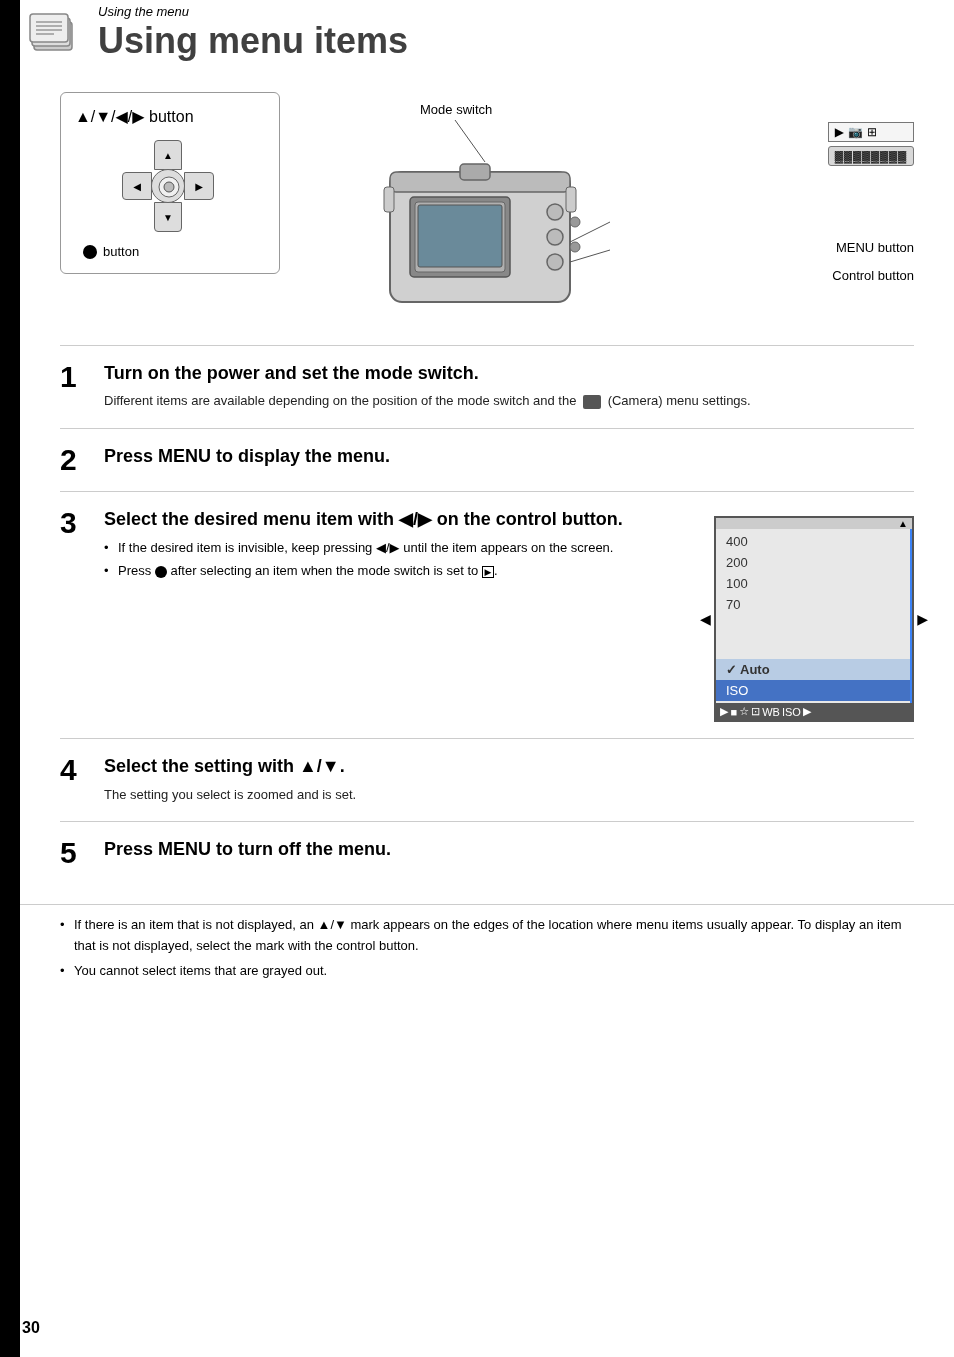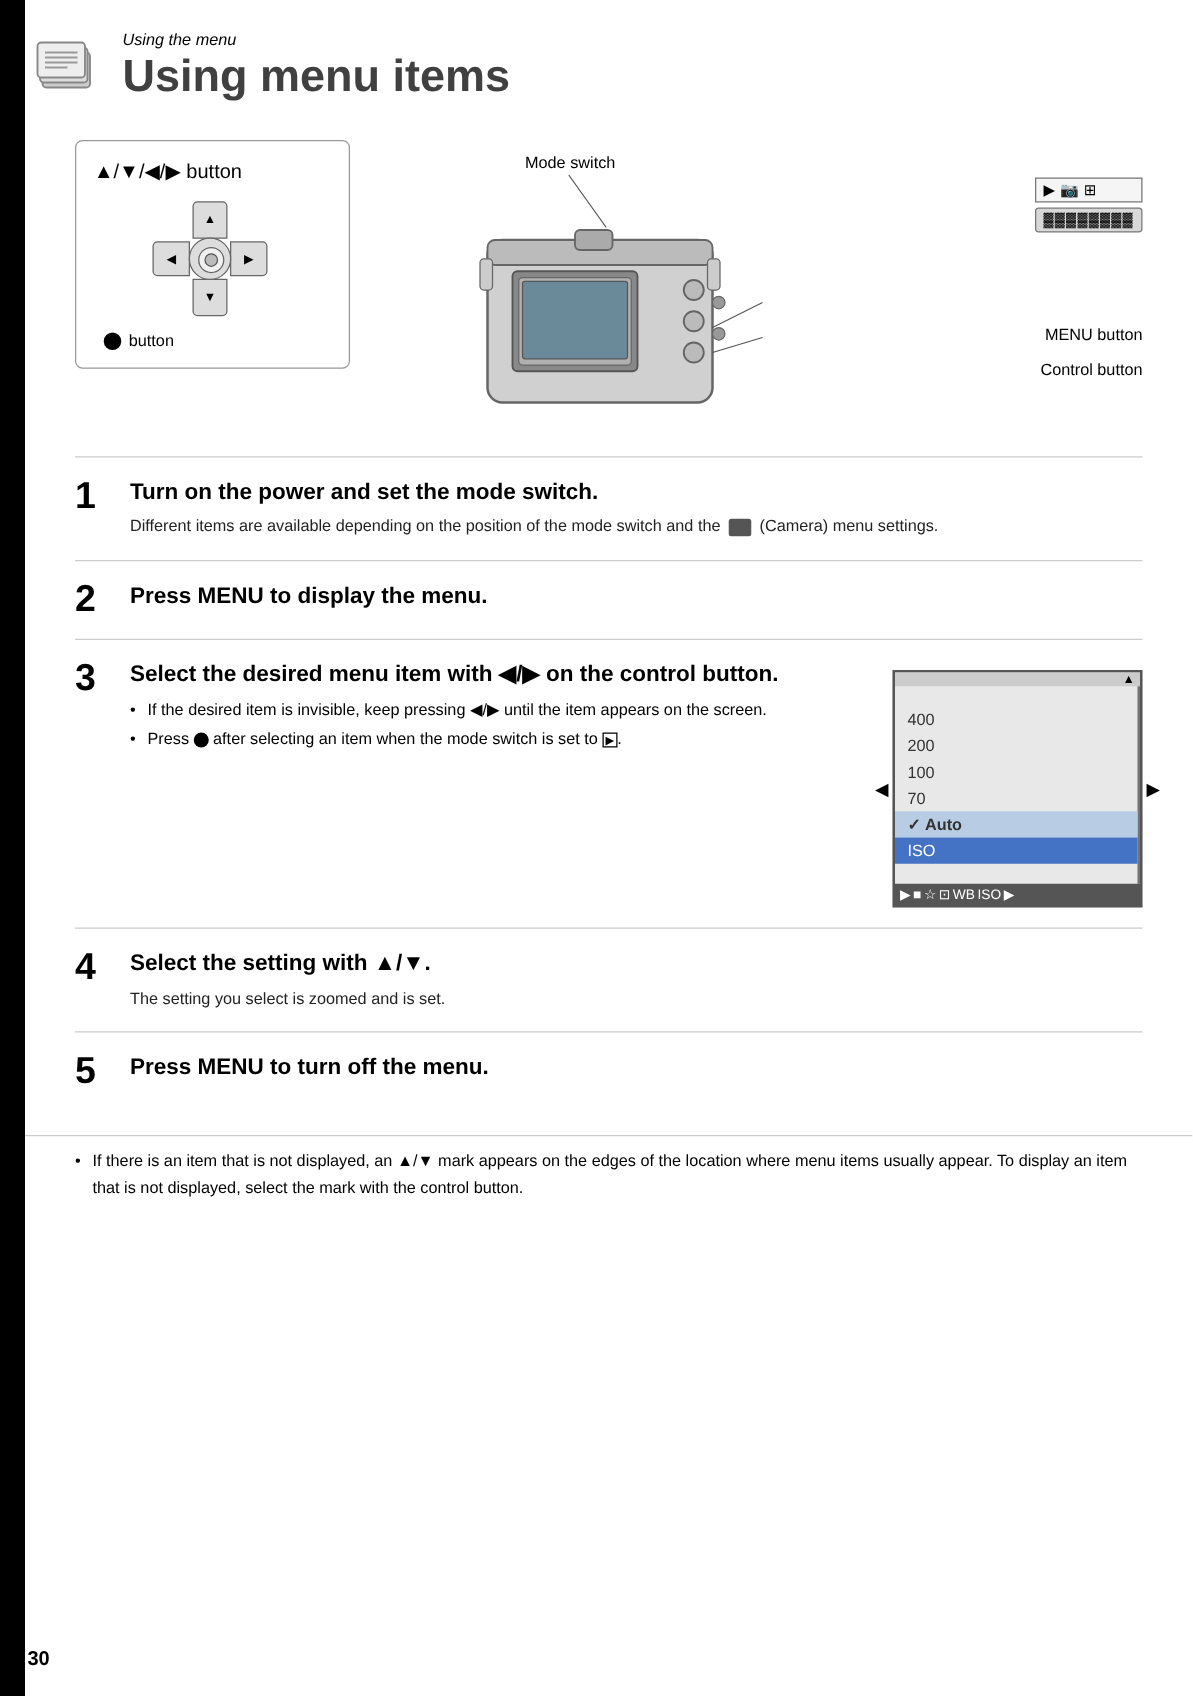--- a/index.html
+++ b/index.html
@@ -10,21 +10,21 @@
       font-family: Arial, Helvetica, sans-serif;
       font-size: 14px;
       color: #000;
       position: relative;
     }
 
     
     .page-header {
       display: flex;
       align-items: flex-start;
-      padding: 24px 40px 0 20px;
+      padding: 4px 40px 0 20px;
       border-left: 6px solid #000;
       margin-left: 0;
       position: relative;
     }
     .header-icon {
       width: 58px;
       height: 58px;
       margin-right: 14px;
       flex-shrink: 0;
     }
@@ -235,31 +235,32 @@
 
     
     .menu-screenshot {
       border: 2px solid #555;
       background: #e8e8e8;
       width: 200px;
       font-size: 12px;
       position: relative;
     }
     .menu-list {
-      padding: 16px 0;
-      border-right: 2px solid #737373;
+      padding: 2px 0;
+      border-right: 2px solid #3b82f6;
     }
     .menu-item {
       padding: 3px 10px;
       font-size: 13px;
       color: #333;
     }
     .menu-item.selected {
       background: #b8cce4;
       font-weight: bold;
+      margin-top: 44px;
     }
     .menu-item.highlighted {
       background: #4472c4;
       color: #fff;
     }
     .menu-scroll-up {
       text-align: right;
       padding-right: 4px;
       font-size: 10px;
       background: #ccc;
@@ -505,15 +506,16 @@
     <div class="step-number">5</div>
     <div class="step-content">
       <div class="step-title">Press MENU to turn off the menu.</div>
     </div>
   </div>
 
 </div>
 
 <div class="notes-section">
   <div class="note-item">If there is an item that is not displayed, an ▲/▼ mark appears on the edges of the location where menu items usually appear. To display an item that is not displayed, select the mark with the control button.</div>
+  <div class="note-item">You cannot select items that are grayed out.</div>
 </div>
 
 <div class="page-number">30</div>
 
 </body></html>

